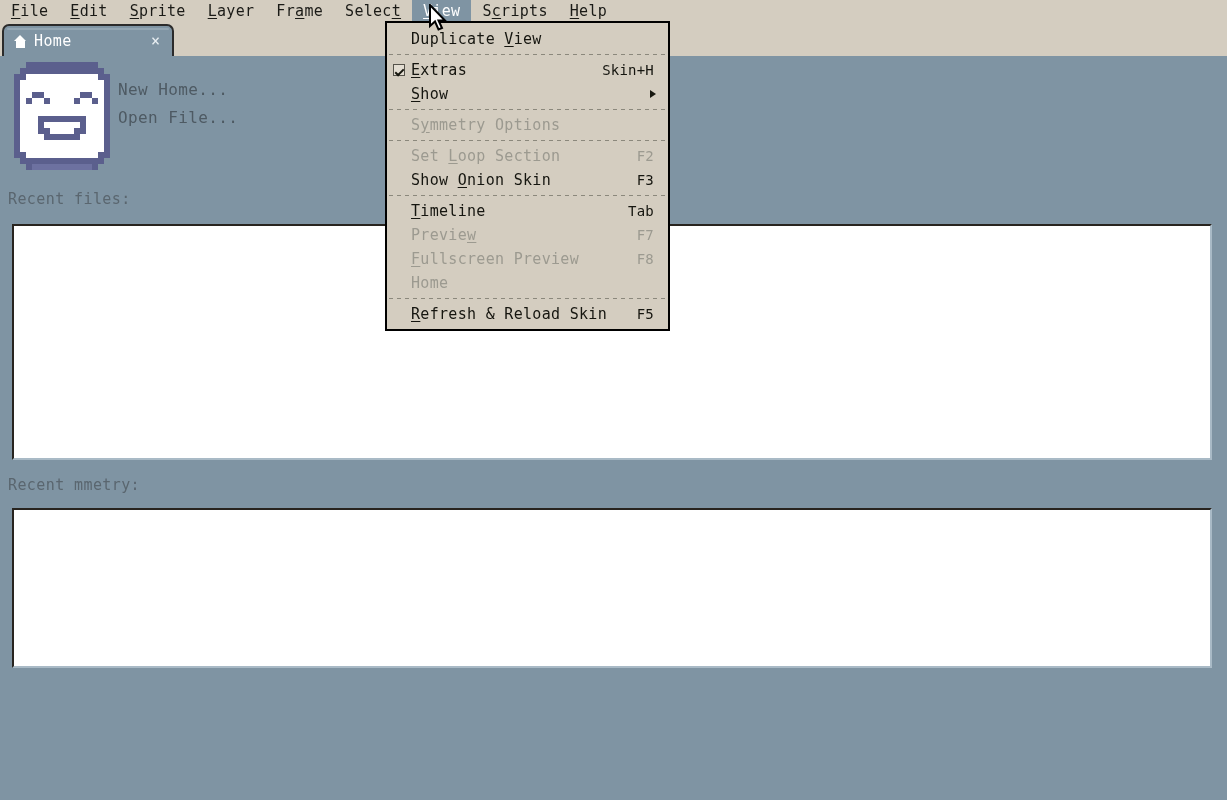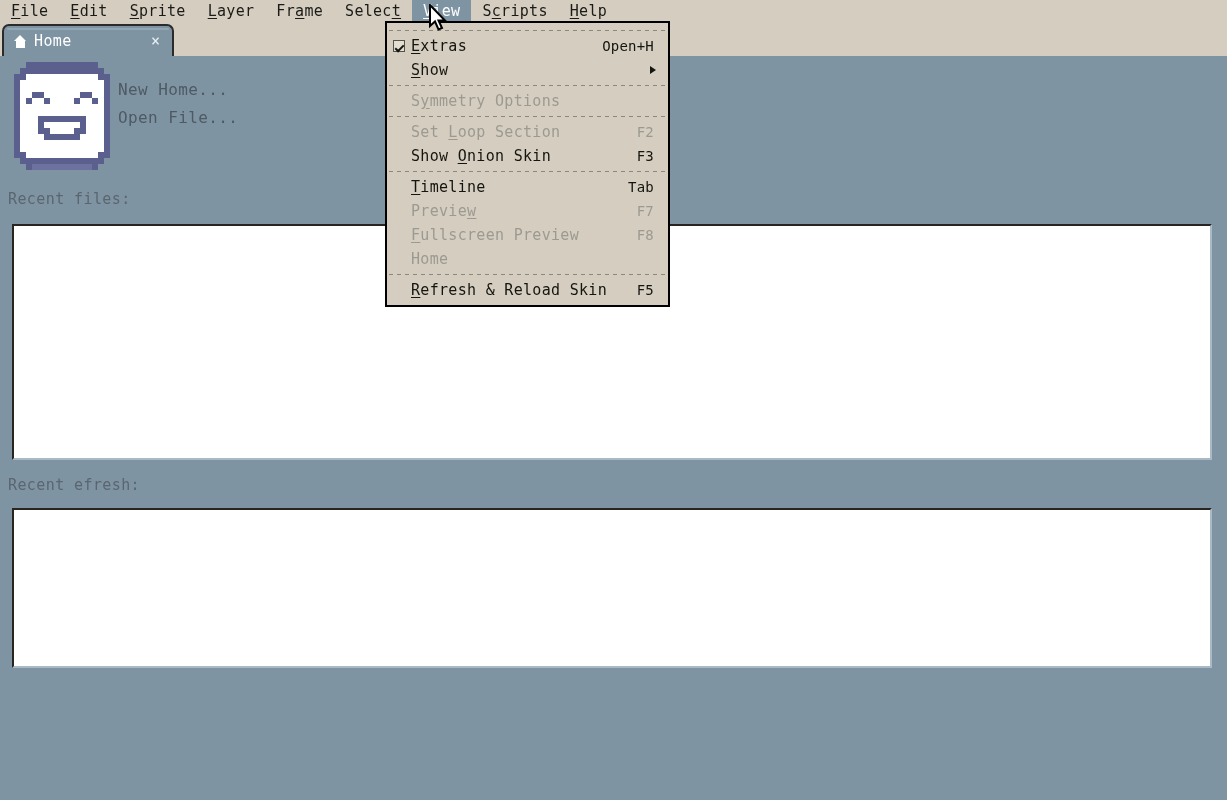--- a/index.html
+++ b/index.html
@@ -555,31 +555,34 @@
     </div>
 
   <div class="quicklinks">
     <div class="quicklink">New Home...</div>
     <div class="quicklink">Open File...</div>
   </div>
 
   <div class="section-label" id="label-recent-files">Recent files:</div>
   <div class="listbox" id="list-recent-files"></div>
 
-  <div class="section-label" id="label-recent-folders">Recent efresh:</div>
+  <div class="section-label" id="label-recent-folders">Recent mmetry:</div>
   <div class="listbox" id="list-recent-folders"></div>
 
 </div>
 
 <div id="view-menu">
+    <div class="mi">
+      <span class="mi-label">Duplicate <u>V</u>iew</span>
+    </div>
     <div class="mi-sep"></div>
     <div class="mi">
       <span class="mi-check"></span>
       <span class="mi-label"><u>E</u>xtras</span>
-      <span class="mi-accel">Open+H</span>
+      <span class="mi-accel">Skin+H</span>
     </div>
     <div class="mi">
       <span class="mi-label"><u>S</u>how</span>
       <span class="mi-arrow"></span>
     </div>
     <div class="mi-sep"></div>
     <div class="mi disabled">
       <span class="mi-label">S<u>y</u>mmetry Options</span>
     </div>
     <div class="mi-sep"></div>

